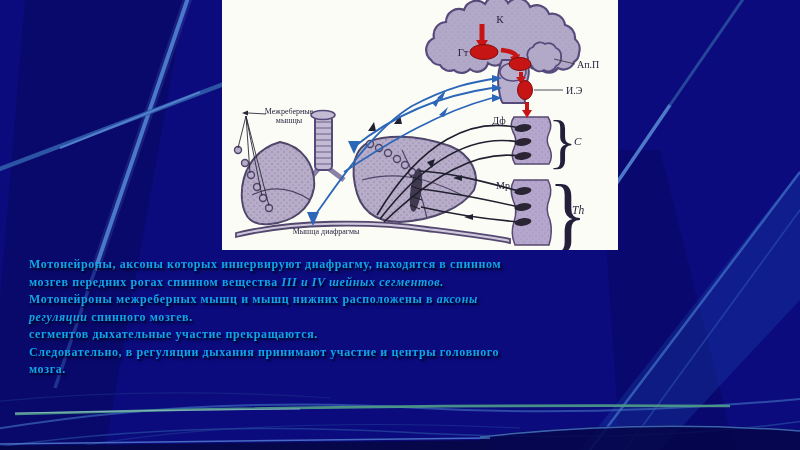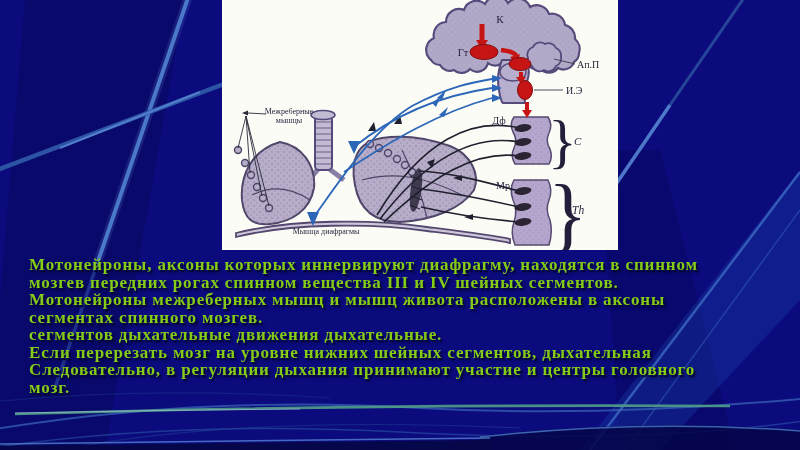--- a/index.html
+++ b/index.html
@@ -11,25 +11,25 @@
   .bg, .fg { position:absolute; left:0; top:0; width:800px; height:450px; }
   .fg { pointer-events:none; }
   .panel {
     position:absolute; left:222px; top:0; width:396px; height:250px;
     background:#fcfcf7;
   }
   .panel svg { display:block; width:396px; height:250px; }
   .panel svg text { font-family:"Liberation Serif","DejaVu Serif",serif; fill:#241e3a; }
   .textblock {
     position:absolute; left:29px; top:256px; z-index:3;
-    color:#84cc16; font-weight:bold; font-size:17px; line-height:17.5px;
+    color:#0ea5e9; font-weight:bold; font-size:12px; line-height:17.5px;
     letter-spacing:0.05em; white-space:nowrap;
     text-shadow:1.5px 1.5px 0 #05053c, 2.5px 2.5px 3px rgba(0,0,30,.55);
   }
-  .it { }
+  .it { font-style:italic; }
   .overlay { z-index:4; }
 </style>
 </head>
 <body>
 
 <div class="slide">
 
   <svg class="bg" viewBox="0 0 800 450">
     <polygon points="25,0 185,0 105,450 0,450 0,300" fill="#090968" opacity="0.85"></polygon>
     <polygon points="600,150 660,150 735,450 620,450" fill="#080861" opacity="0.55"></polygon>
@@ -218,26 +218,25 @@
       <text x="350" y="214" font-size="11.5" font-style="italic">Th</text>
       <text x="67" y="114" font-size="8" text-anchor="middle">Межреберные</text>
       <text x="67" y="123" font-size="8" text-anchor="middle">мышцы</text>
       <text x="104" y="234" font-size="8" text-anchor="middle">Мышца диафрагмы</text>
     </svg>
   </div>
 
   <div class="textblock">
     <div><span>Мотонейроны, аксоны которых иннервируют диафрагму, находятся в спинном</span></div>
     <div><span>мозгев передних рогах спинном вещества </span><span class="it">III и IV шейных сегментов.</span></div>
-    <div><span>Мотонейроны межреберных мышц и мышц живота расположены в </span><span class="it">аксоны</span></div>
-    <div><span class="it">сегментах</span><span> спинного мозгев.</span></div>
-    <div><span>сегментов дыхательные движения дыхательные.</span></div>
-    <div><span>Если перерезать мозг на уровне нижних шейных сегментов, дыхательная</span></div>
+    <div><span>Мотонейроны межреберных мышц и мышц нижних расположены в </span><span class="it">аксоны</span></div>
+    <div><span class="it">регуляции</span><span> спинного мозгев.</span></div>
+    <div><span>сегментов дыхательные участие прекращаются.</span></div>
     <div><span>Следовательно, в регуляции дыхания принимают участие и центры головного</span></div>
-    <div><span>мозг.</span></div>
+    <div><span>мозга.</span></div>
   </div>
 
   <svg class="fg overlay" viewBox="0 0 800 450">
     <path d="M 15,414 Q 350,404 730,406" fill="none" stroke="#4e9c88" stroke-width="2.6" opacity="0.92"></path>
     <path d="M 15,413 Q 160,410 300,409" fill="none" stroke="#a8c8da" stroke-width="1" opacity="0.65"></path>
   </svg>
 
 </div>
 
 </body></html>

